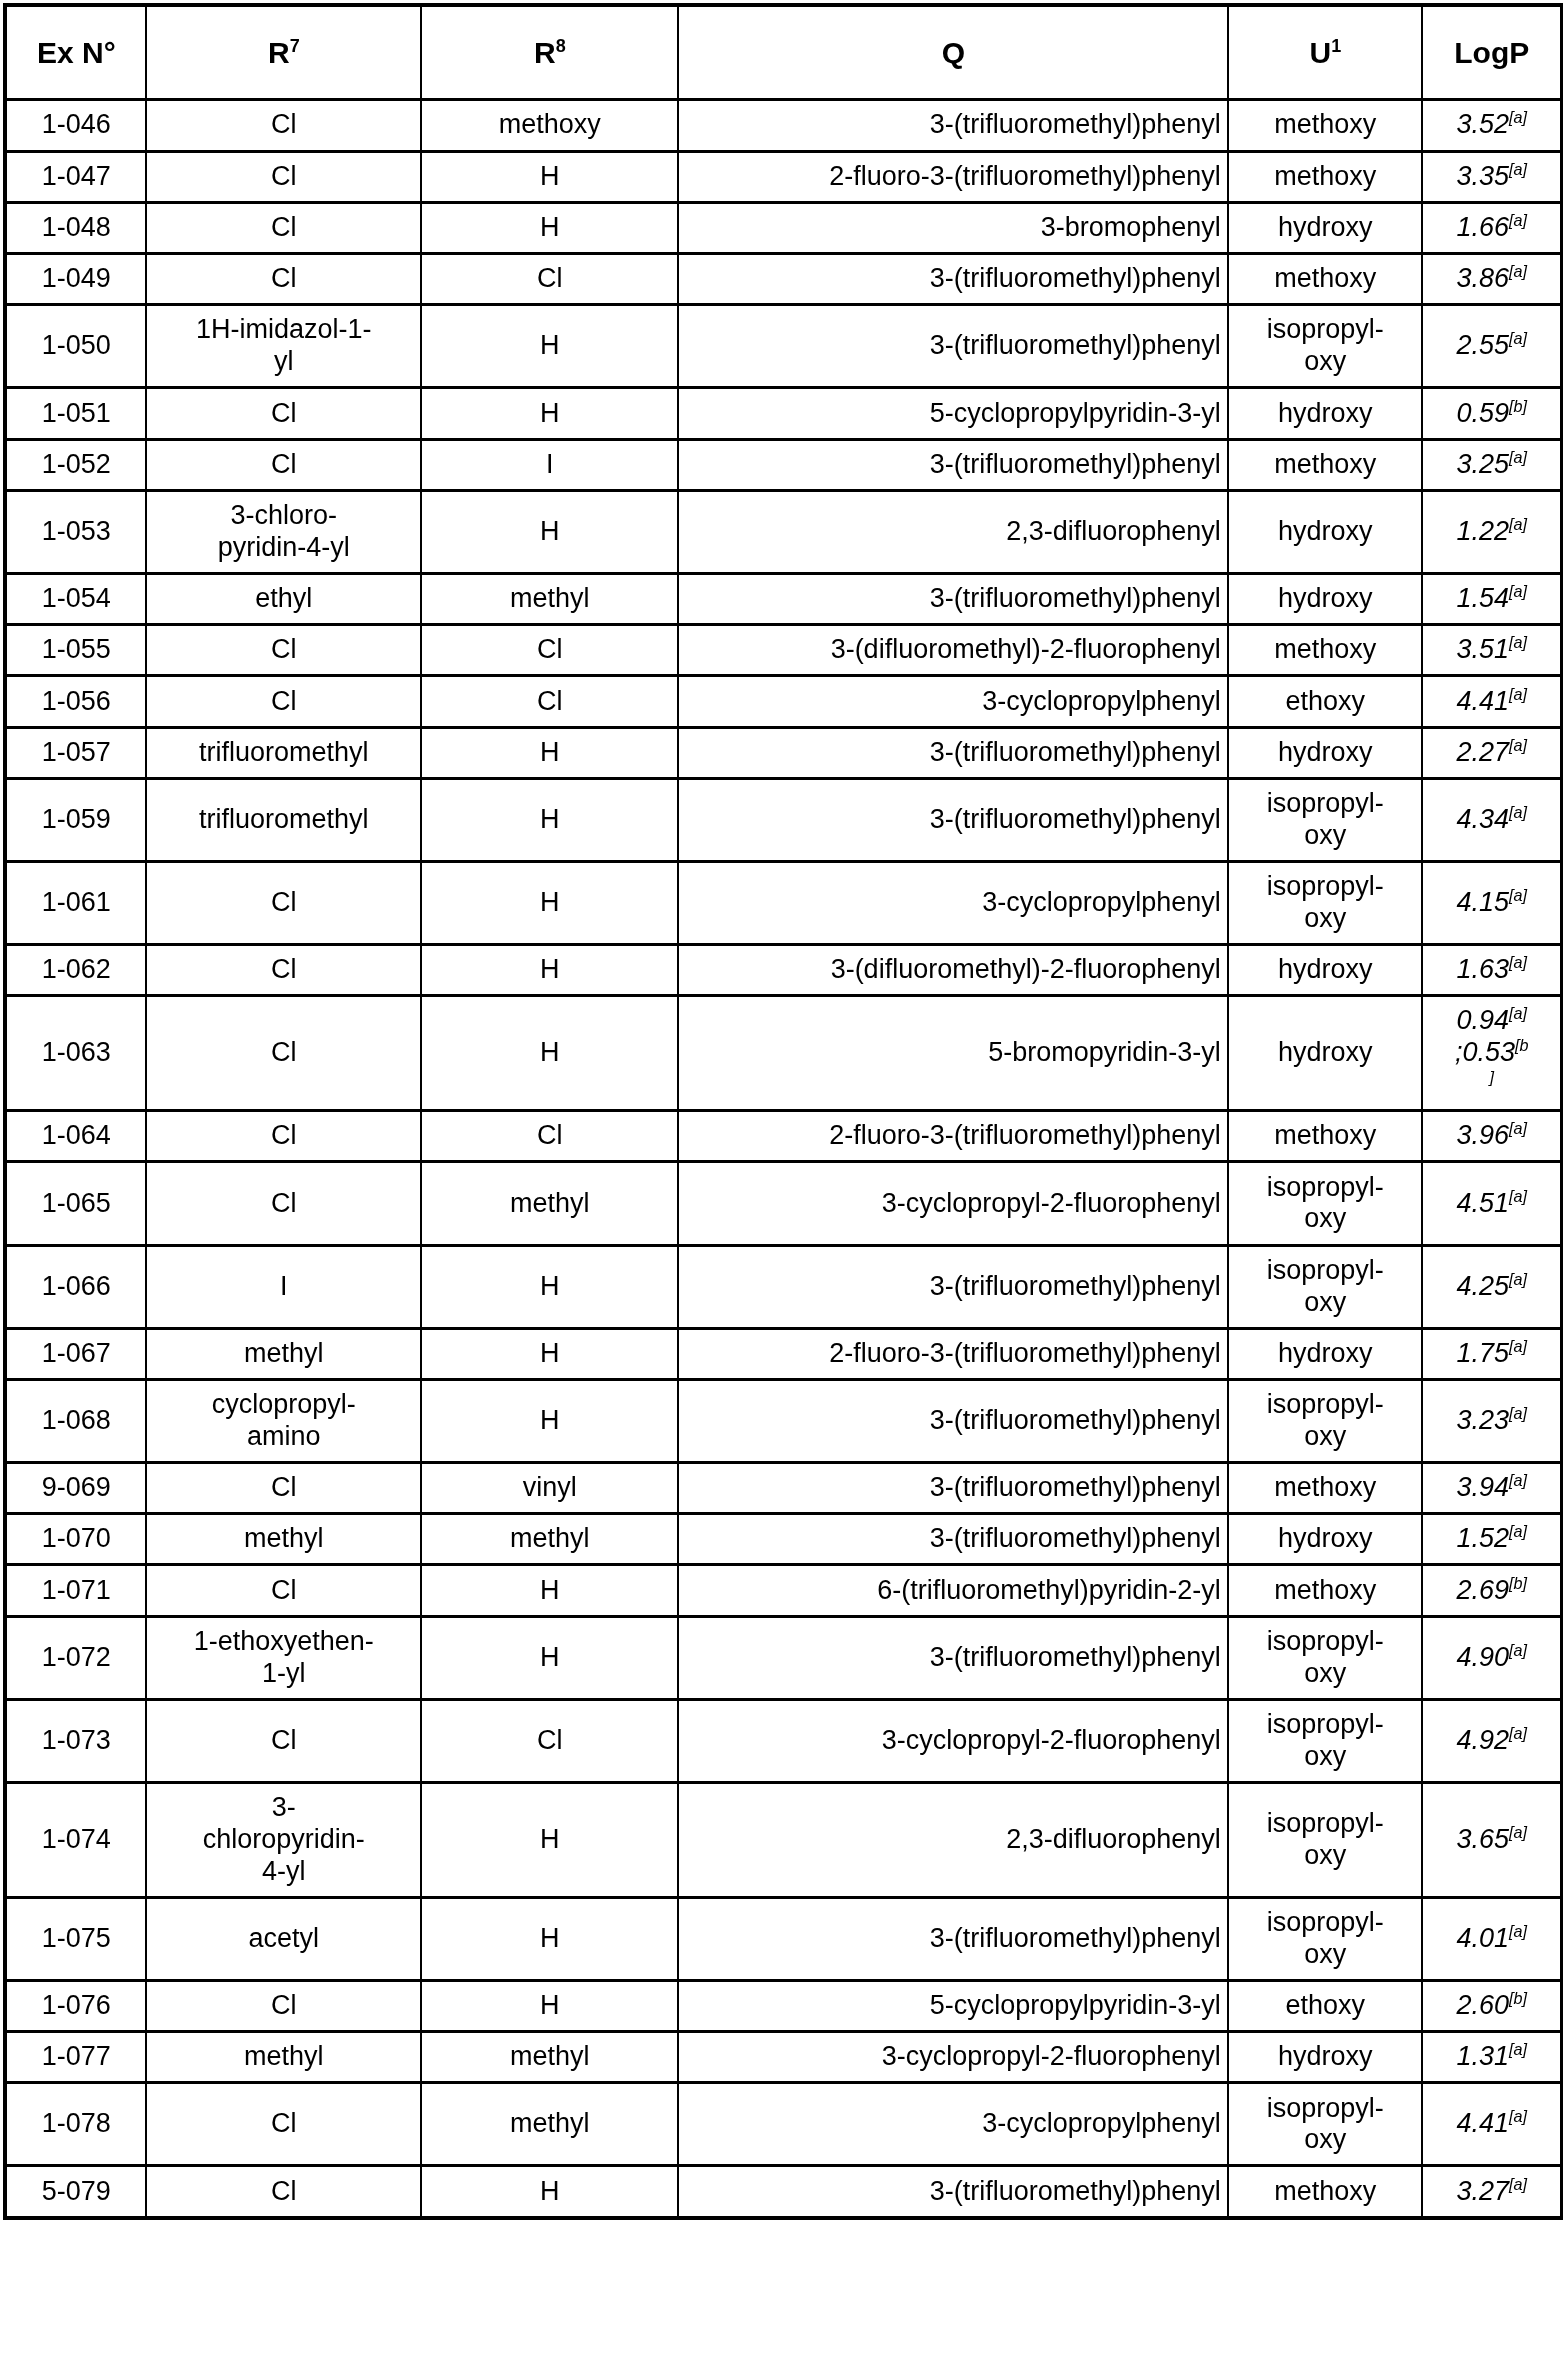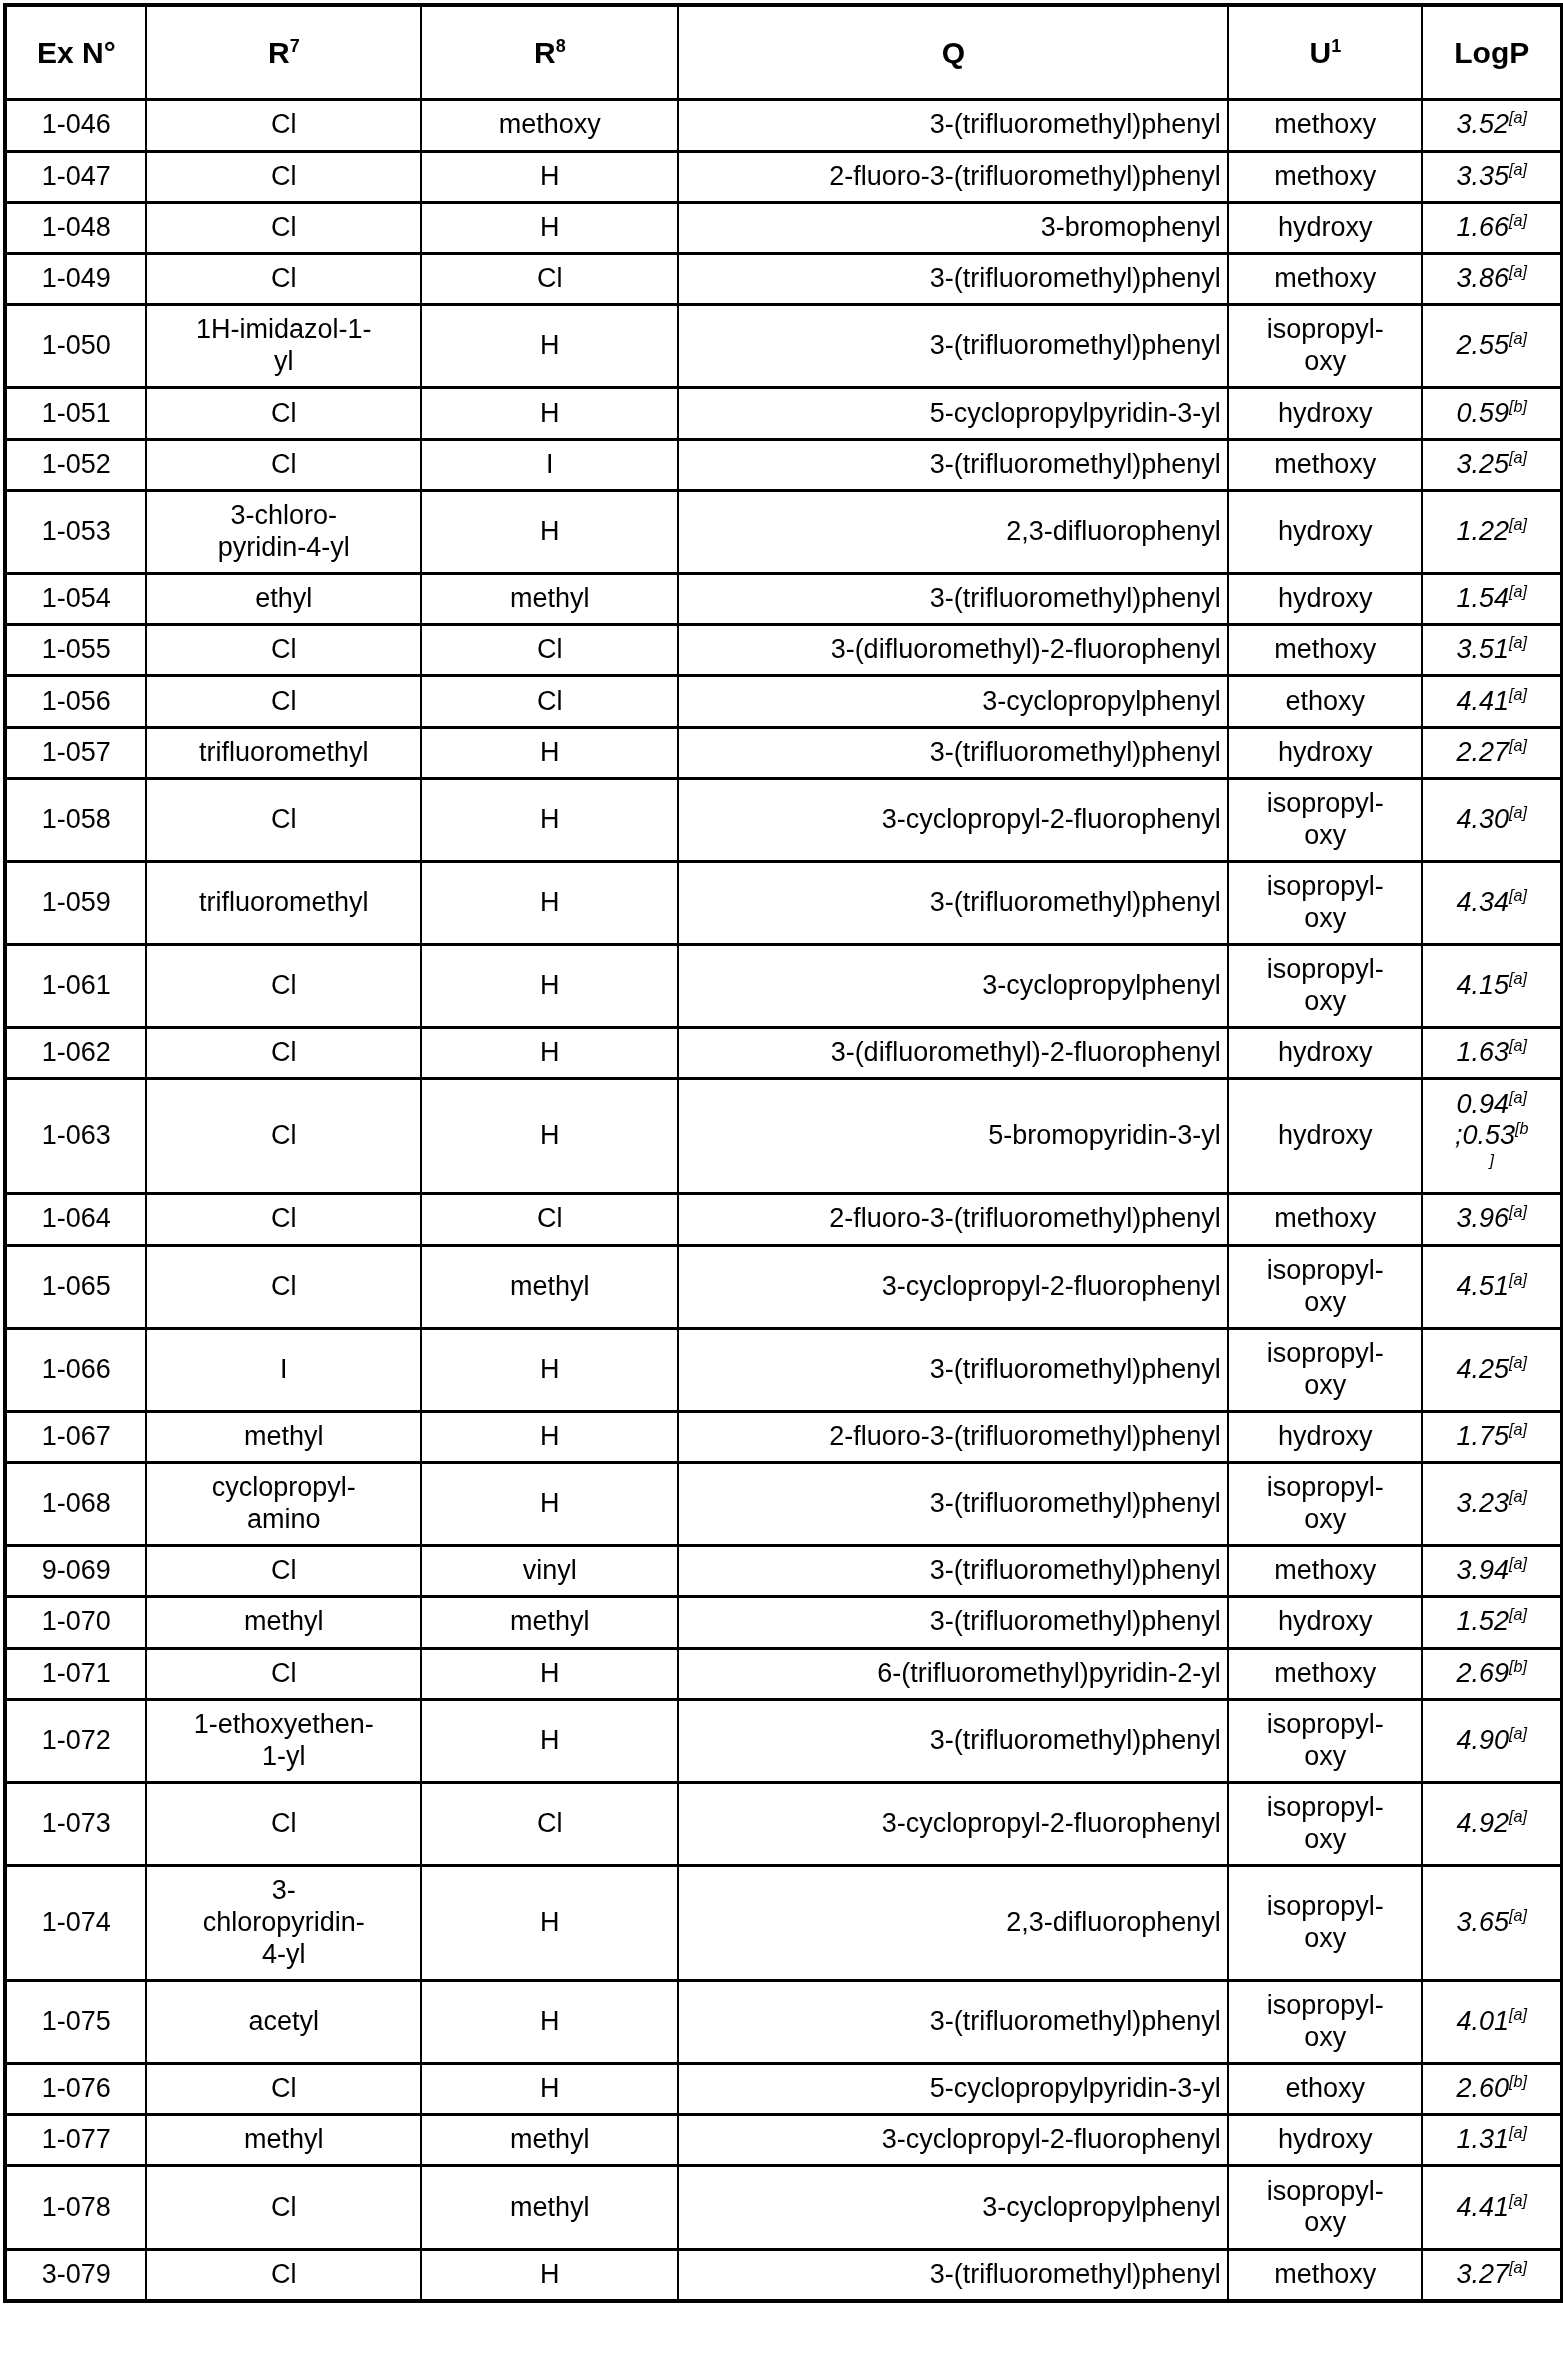--- a/index.html
+++ b/index.html
@@ -174,29 +174,20 @@
       </tr>
       <tr>
         <td class="col-ex">1-057</td>
         <td class="col-r7">trifluoromethyl</td>
         <td class="col-r8">H</td>
         <td class="col-q">3-(trifluoromethyl)phenyl</td>
         <td class="col-u1">hydroxy</td>
         <td class="col-logp">2.27<sup>[a]</sup></td>
       </tr>
       <tr>
-        <td class="col-ex">1-058</td>
-        <td class="col-r7">Cl</td>
-        <td class="col-r8">H</td>
-        <td class="col-q">3-cyclopropyl-2-fluorophenyl</td>
-        <td class="col-u1">isopropyl-
-oxy</td>
-        <td class="col-logp">4.30<sup>[a]</sup></td>
-      </tr>
-      <tr>
         <td class="col-ex">1-059</td>
         <td class="col-r7">trifluoromethyl</td>
         <td class="col-r8">H</td>
         <td class="col-q">3-(trifluoromethyl)phenyl</td>
         <td class="col-u1">isopropyl-
 oxy</td>
         <td class="col-logp">4.34<sup>[a]</sup></td>
       </tr>
       <tr>
         <td class="col-ex">1-061</td>
@@ -349,21 +340,21 @@
       <tr>
         <td class="col-ex">1-078</td>
         <td class="col-r7">Cl</td>
         <td class="col-r8">methyl</td>
         <td class="col-q">3-cyclopropylphenyl</td>
         <td class="col-u1">isopropyl-
 oxy</td>
         <td class="col-logp">4.41<sup>[a]</sup></td>
       </tr>
       <tr>
-        <td class="col-ex">3-079</td>
+        <td class="col-ex">5-079</td>
         <td class="col-r7">Cl</td>
         <td class="col-r8">H</td>
         <td class="col-q">3-(trifluoromethyl)phenyl</td>
         <td class="col-u1">methoxy</td>
         <td class="col-logp">3.27<sup>[a]</sup></td>
       </tr>
     </tbody>
 </table>
 
 

